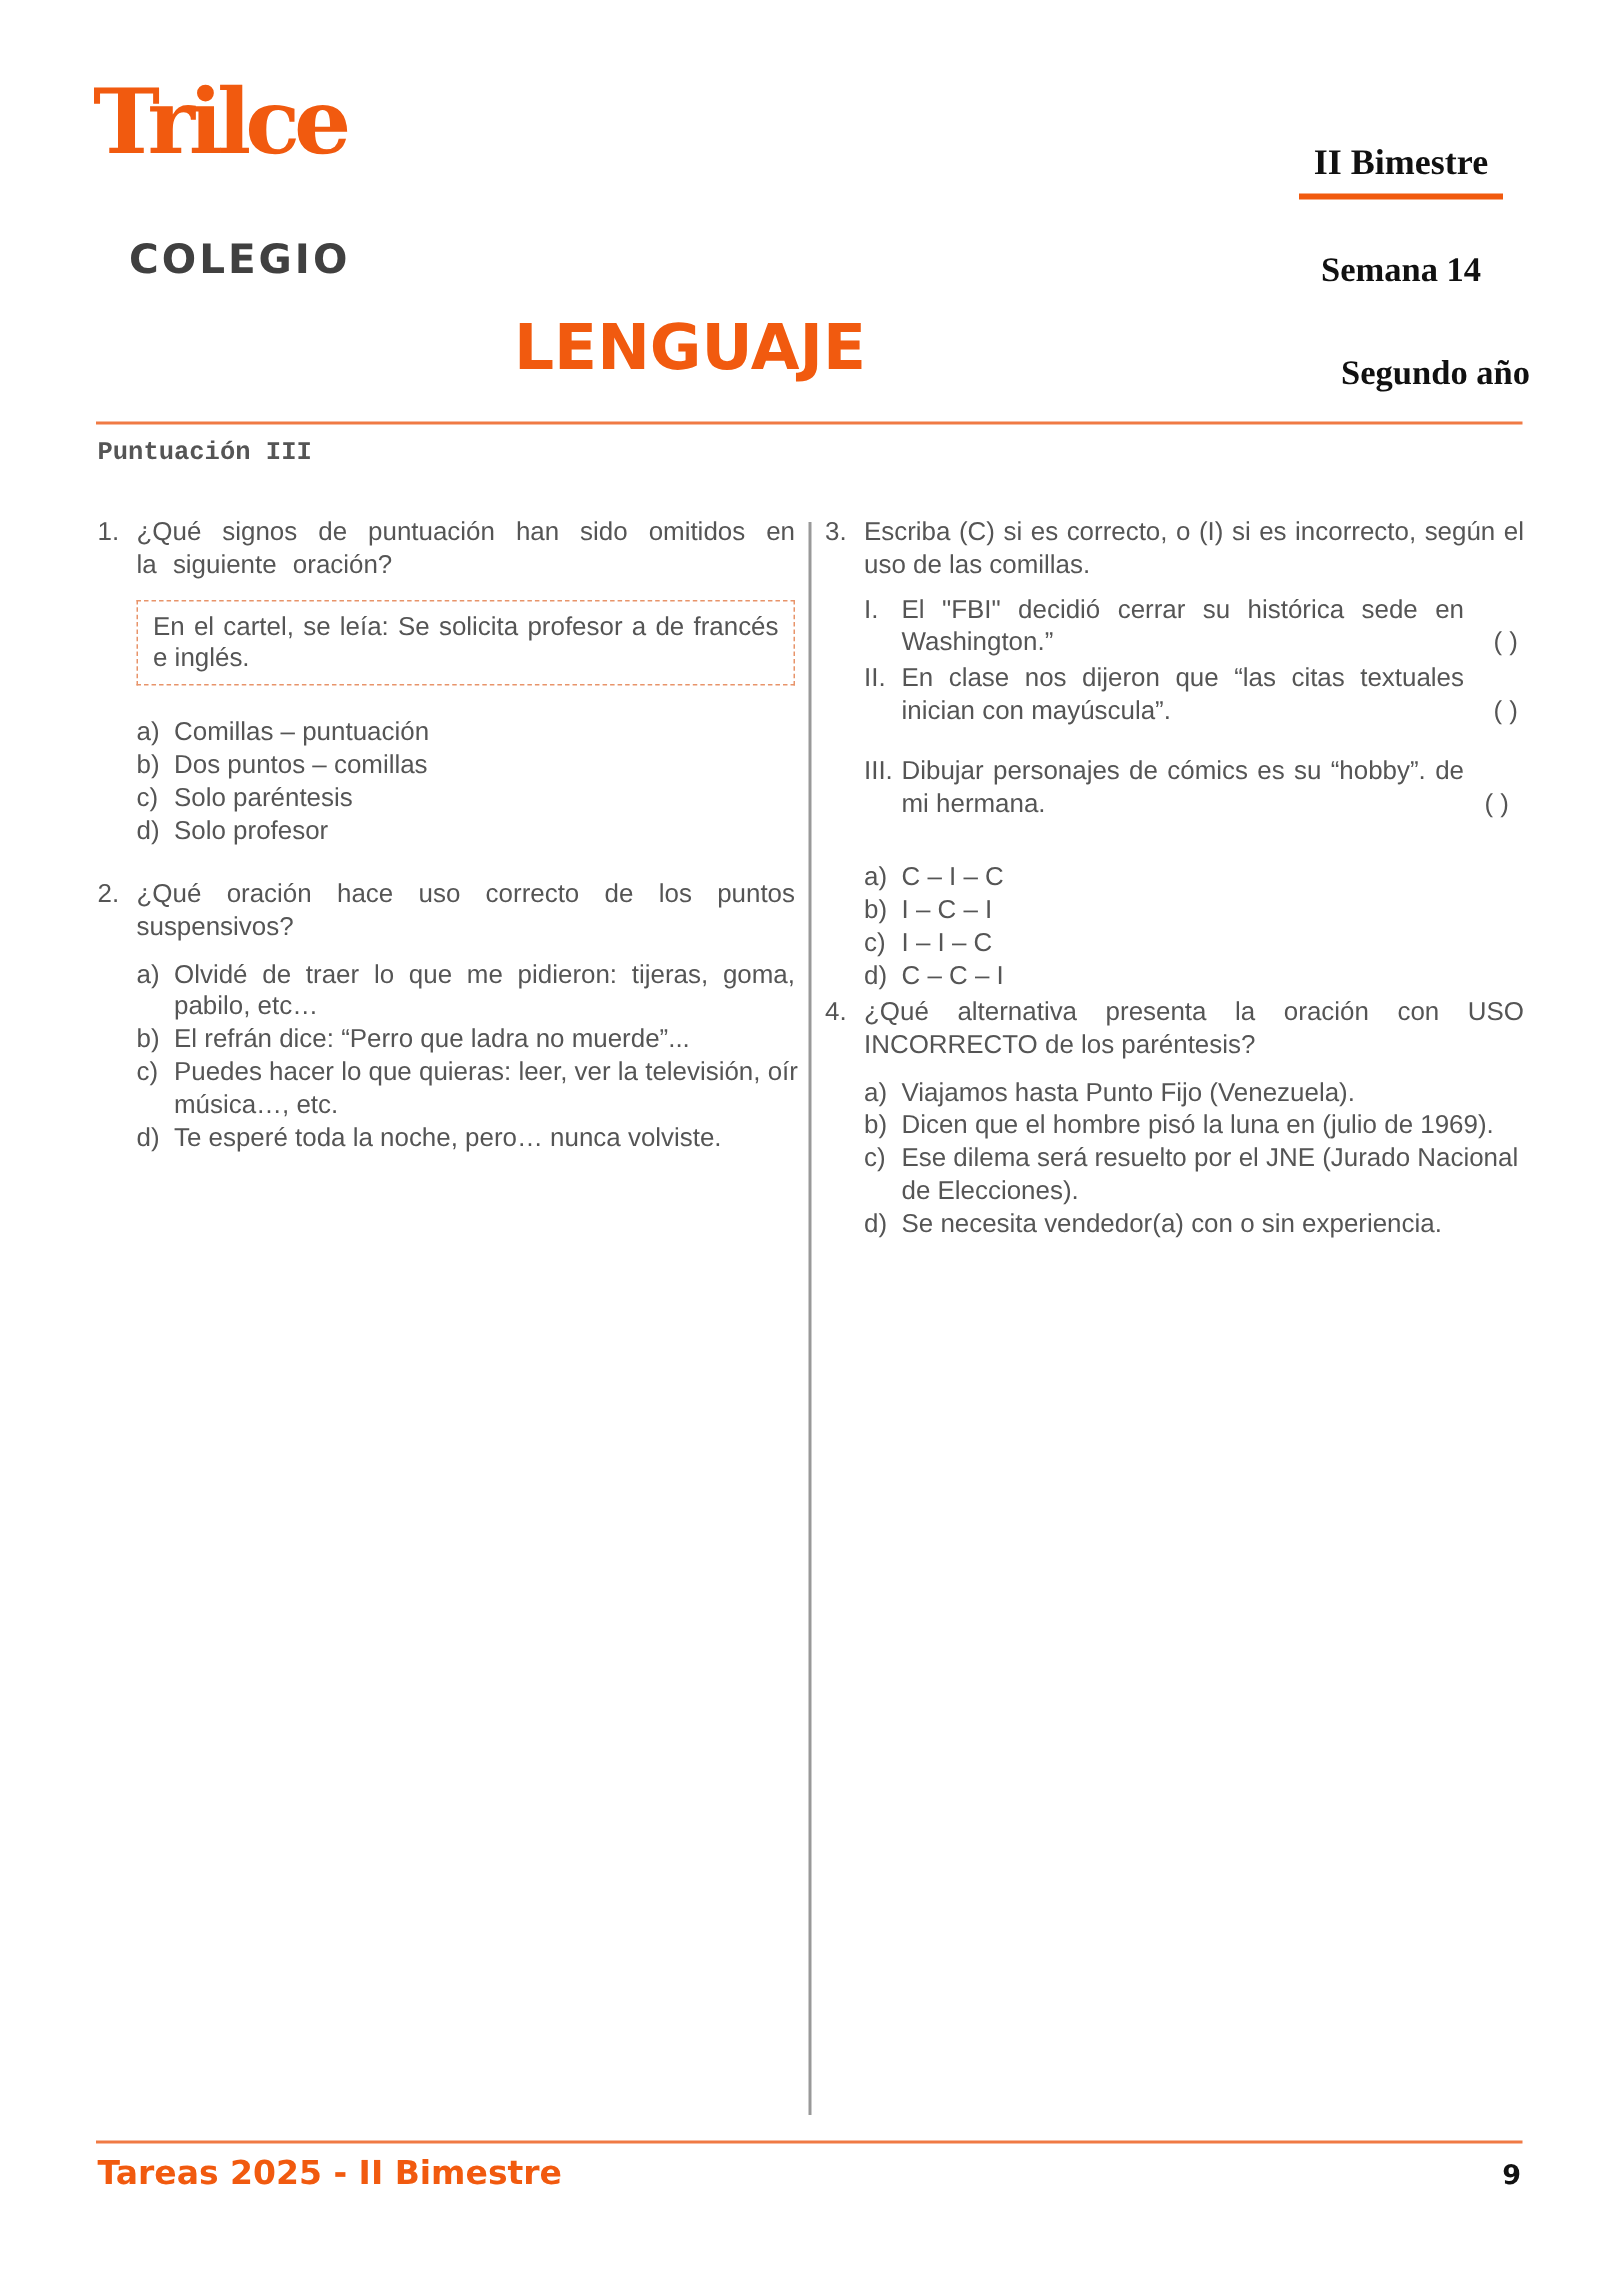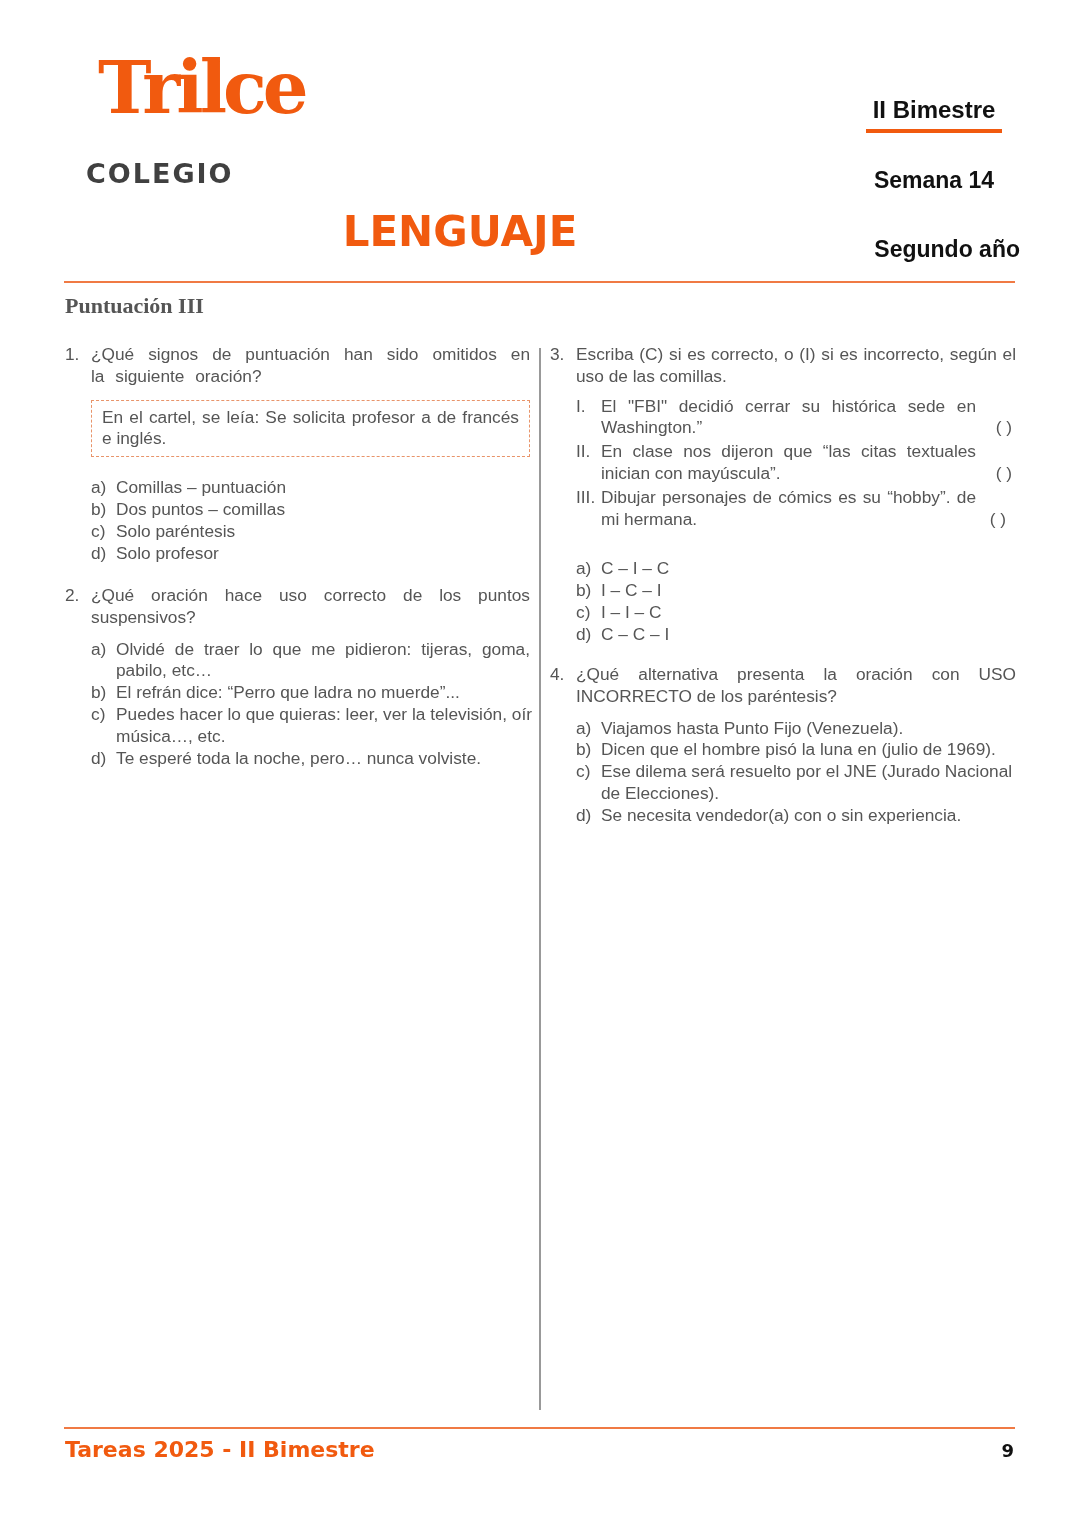--- a/index.html
+++ b/index.html
@@ -1,33 +1,33 @@
 <!DOCTYPE html>
 <html><head>
 <meta charset="utf-8">
 <style>
   html, body { margin:0; padding:0; background:#ffffff; }
   body { width:1080px; height:1527px; position:relative; overflow:hidden;
          font-family:"Liberation Sans", sans-serif; color:#555; }
   .abs { position:absolute; }
   .logo-main { left:62px; top:52px; font-family:"DejaVu Serif", serif; font-weight:bold;
-               font-size:72px; color:#f15a0f; letter-spacing:-4px; line-height:1;margin-left:36px; }
+               font-size:60px; color:#f15a0f; letter-spacing:-4px; line-height:1; }
   .logo-sub { left:86px; top:158px; font-family:"DejaVu Sans", sans-serif; font-weight:bold;
               font-size:27px; color:#404040; letter-spacing:2px; }
   .subject { left:0; width:920px; top:207px; text-align:center;
              font-family:"DejaVu Sans", sans-serif; font-weight:bold; font-size:42px;
              color:#f15a0f; letter-spacing:0px; }
-  .meta { font-family:Liberation Sans, sans-serif; font-weight:bold; color:#111; font-size:23px; }
+  .meta { font-family:Liberation Serif, serif; font-weight:bold; color:#111; font-size:23px; }
   .bimestre { left:866px; top:96px; width:136px; text-align:center; font-size:24px; }
   .bimestre-line { left:866px; top:129px; width:136px; height:4px; background:#f15a0f; }
   .semana { left:856px; top:167px; width:156px; text-align:center; }
   .anio { left:850px; top:236px; width:170px; text-align:right; }
   .rule { left:64px; width:951px; height:2px; background:#f07a44; }
-  .section { left:65px; top:293px; font-family:Liberation Serif, serif; font-weight:bold;
-             font-size:22px; color:#555; }
+  .section { left:65px; top:293px; font-family:Liberation Mono, monospace; font-weight:bold;
+             font-size:17px; color:#555; }
   .col-divider { left:539px; top:348px; width:2px; height:1062px; background:#999; }
   .q { font-size:17.3px; line-height:21.8px; color:#555; }
   .q .num { position:absolute; left:0; }
   .q .stem { padding-left:26px; text-align:justify; }
   .opts { margin-top:10px; padding-left:26px; }
   .opt { position:relative; padding-left:25px; }
   .opt .lbl { position:absolute; left:0; }
   .box { margin:12px 0 0 26px; border:1.5px dashed #e8946a; padding:6px 10px 6px 10px;
          text-align:justify; }
   .items { margin-top:8px; padding-left:26px; }
@@ -81,21 +81,21 @@
 
 <div class="abs q" style="left:550px; top:344px; width:466px;">
   <span class="num">3.</span>
   <div class="stem">Escriba (C) si es correcto, o (I) si es incorrecto, según el uso de las comillas.</div>
   <div class="items">
     <div class="item" style="margin-bottom:2px;">
       <span class="lbl">I.</span>
       <span class="txt">El "FBI" decidió cerrar su histórica sede en Washington.”</span>
       <span class="paren">(    )</span>
     </div>
-    <div class="item" style="margin-bottom:2px;">
+    <div class="item" style="margin-bottom:18px;">
       <span class="lbl">II.</span>
       <span class="txt">En clase nos dijeron que “las citas textuales inician con mayúscula”.</span>
       <span class="paren">(    )</span>
     </div>
     <div class="item">
       <span class="lbl">III.</span>
       <span class="txt">Dibujar personajes de cómics es su “hobby”. de mi hermana.</span>
       <span class="paren" style="right:10px;">(    )</span>
     </div>
   </div>

